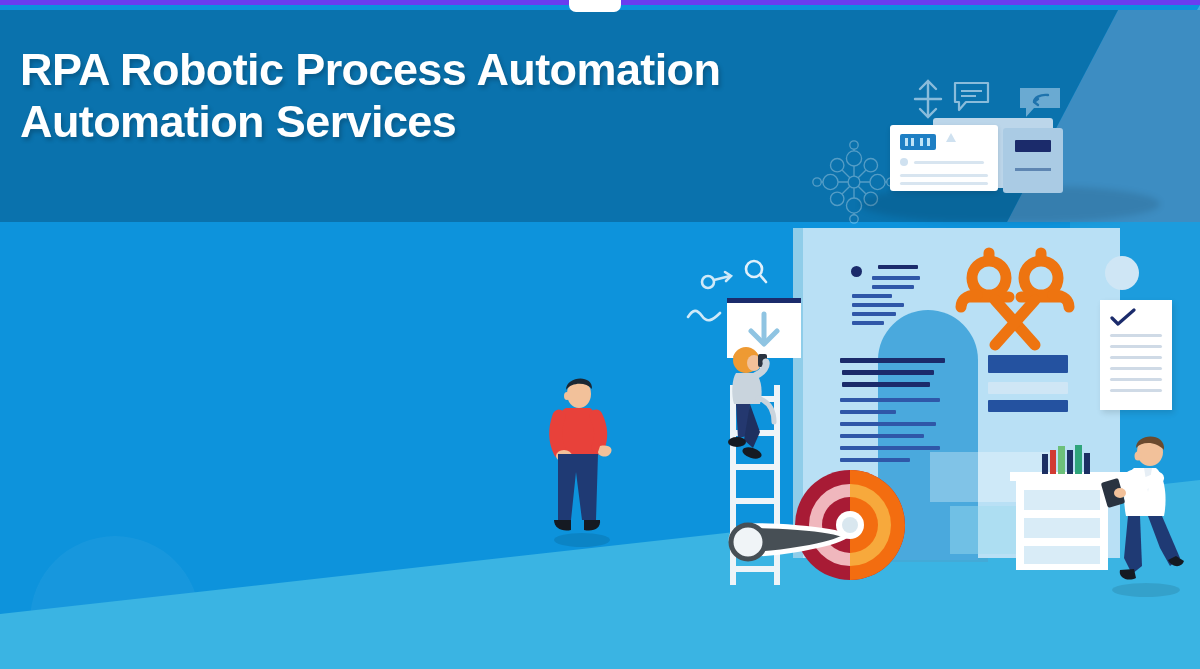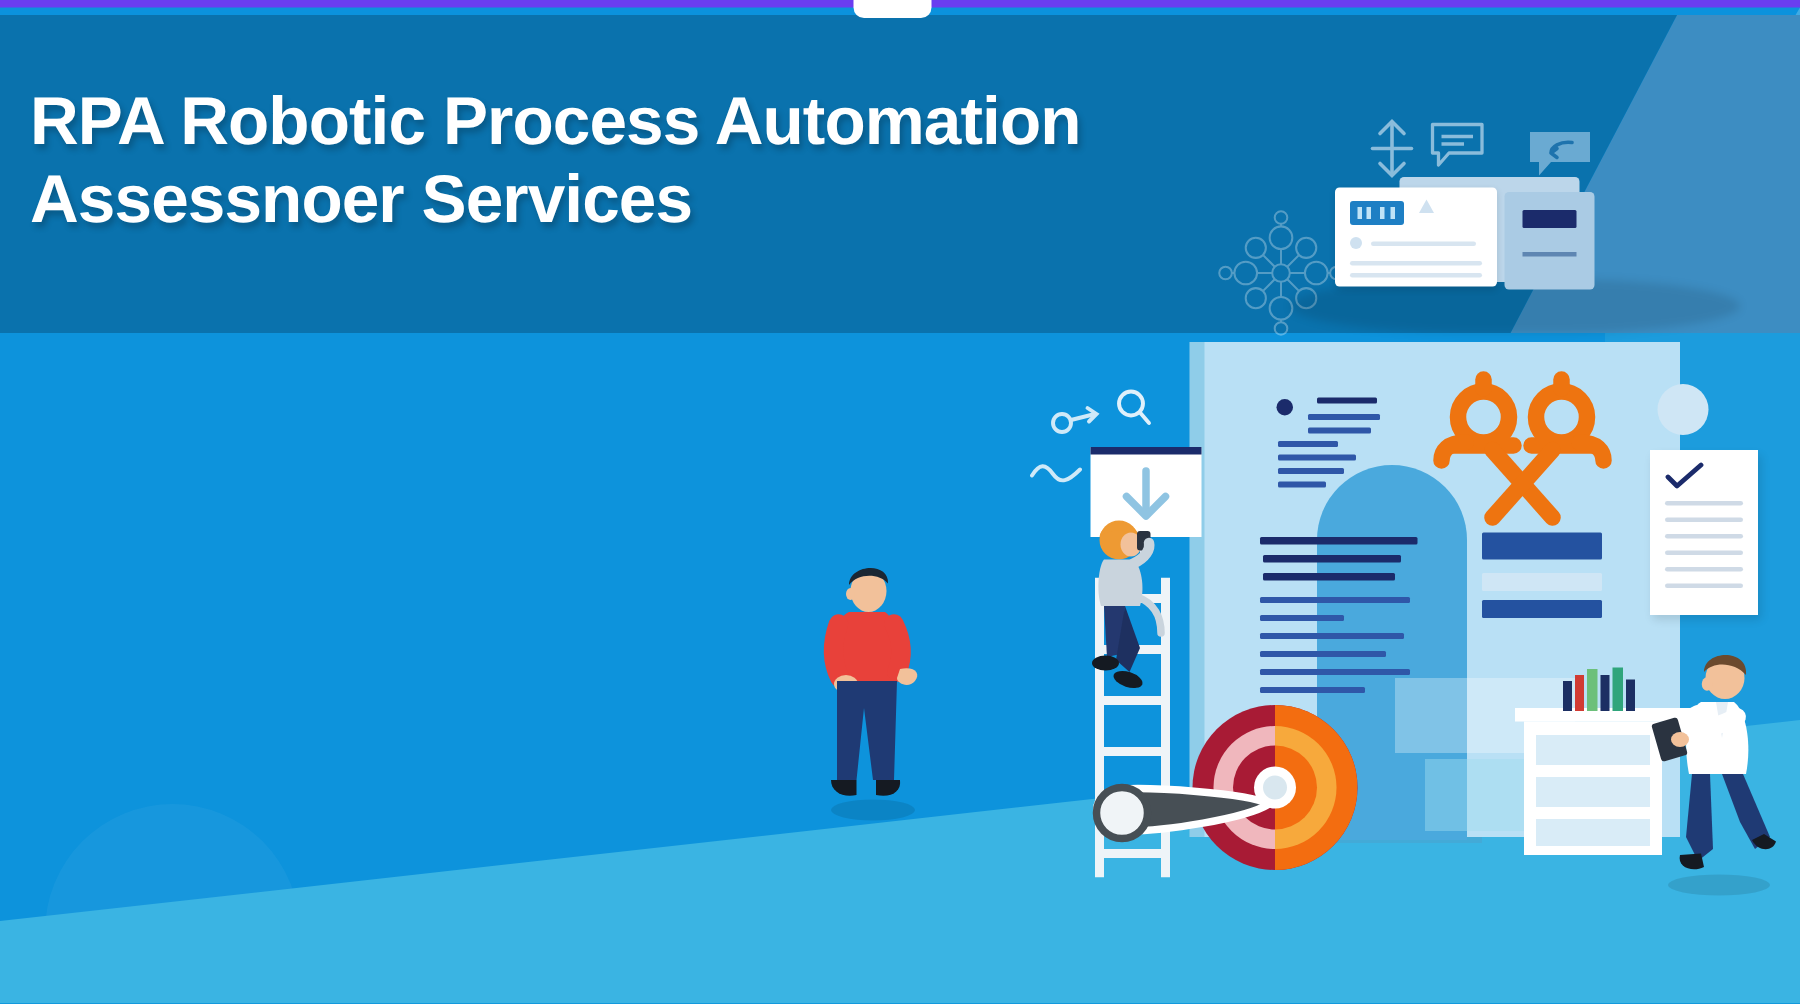--- a/index.html
+++ b/index.html
@@ -72,21 +72,21 @@
   }
   .right-wall {
     position:absolute; right:0; top:222px; width:130px; height:447px;
     background:#2fa9de;
     opacity:.45;
     z-index:1;
   }
 
   
   .title-block {
-    position:absolute; left:20px; top:55px;
+    position:absolute; left:20px; top:44px;
     z-index:30;
     width:880px;
   }
   .title-line {
     display:block;
     color:#ffffff;
     font-weight:800;
     font-size:45px;
     line-height:52px;
     letter-spacing:-.6px;
@@ -307,21 +307,21 @@
     </div>
     <div class="bolt"></div>
     <div class="dot" style="top:33px"></div>
     <div class="ln" style="left:24px; top:36px; width:70px"></div>
     <div class="ln" style="top:49px; width:88px"></div>
     <div class="ln" style="top:57px; width:88px"></div>
   </div>
 
   <div class="title-block">
     <span class="title-line">RPA Robotic Process Automation</span>
-    <span class="title-line">Assessnoer Services</span>
+    <span class="title-line">Automation Services</span>
   </div>
 
   <div class="pane" style="left:930px; top:452px; width:120px; height:50px; background:rgba(255,255,255,.30);"></div>
   <div class="pane" style="left:950px; top:506px; width:70px; height:48px; background:rgba(160,220,240,.45);"></div>
 
   <div class="panel-arch-shadow"></div>
   <div class="panel"></div>
   <div class="panel-strip"></div>
   <div class="panel-arch"></div>
 

